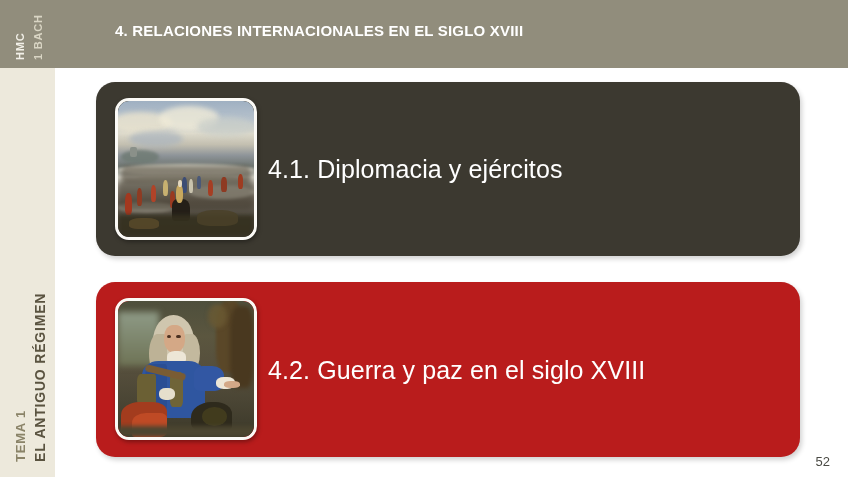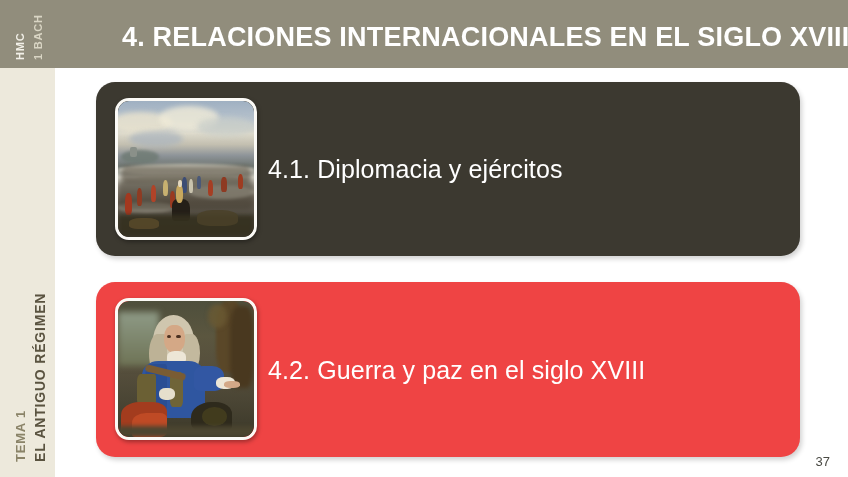--- a/index.html
+++ b/index.html
@@ -78,47 +78,46 @@
     position: absolute;
     left: 55px; top: 0;
     width: 793px;
     height: 68px;
     background: #918D7C;
   }
   #header-title {
     position: absolute;
     left: 60px;
     top: 22px;
-    font-size: 27px;
+    font-size: 15px;
     font-weight: bold;
     color: #FFFFFF;
     letter-spacing: 0.2px;
     white-space: nowrap;
-    margin-left: 7px;
   }
 
   
   .card {
     position: absolute;
     border-radius: 19px;
     box-shadow: 2px 3px 5px rgba(0,0,0,0.18);
   }
   #card-1 {
     left: 96px;
     top: 82px;
     width: 704px;
     height: 174px;
     background: #3C3930;
   }
   #card-2 {
     left: 96px;
     top: 282px;
     width: 704px;
     height: 175px;
-    background: #ef4444;
+    background: #b91c1c;
   }
   .card-label {
     position: absolute;
     left: 172px;
     top: 50%;
     transform: translateY(-50%);
     font-size: 25px;
     color: #FFFFFF;
     white-space: nowrap;
     letter-spacing: 0.1px;
@@ -308,15 +307,15 @@
 
         <div class="p-el" style="left:54%;top:74%;width:30%;height:22%;background:#2E2A1C;border-radius:50% 40% 20% 30%;"></div>
         <div class="p-el" style="left:62%;top:78%;width:18%;height:14%;background:#46401F;border-radius:50%;opacity:.8;"></div>
 
         <div class="p-el" style="left:0;top:92%;width:100%;height:8%;background:#4C4630;filter:blur(2px);"></div>
       </div>
     </div>
     <div class="card-label">4.2. Guerra y paz en el siglo XVIII</div>
   </div>
 
-  <div id="page-number">37</div>
+  <div id="page-number">52</div>
 
 </div>
 
 </body></html>

